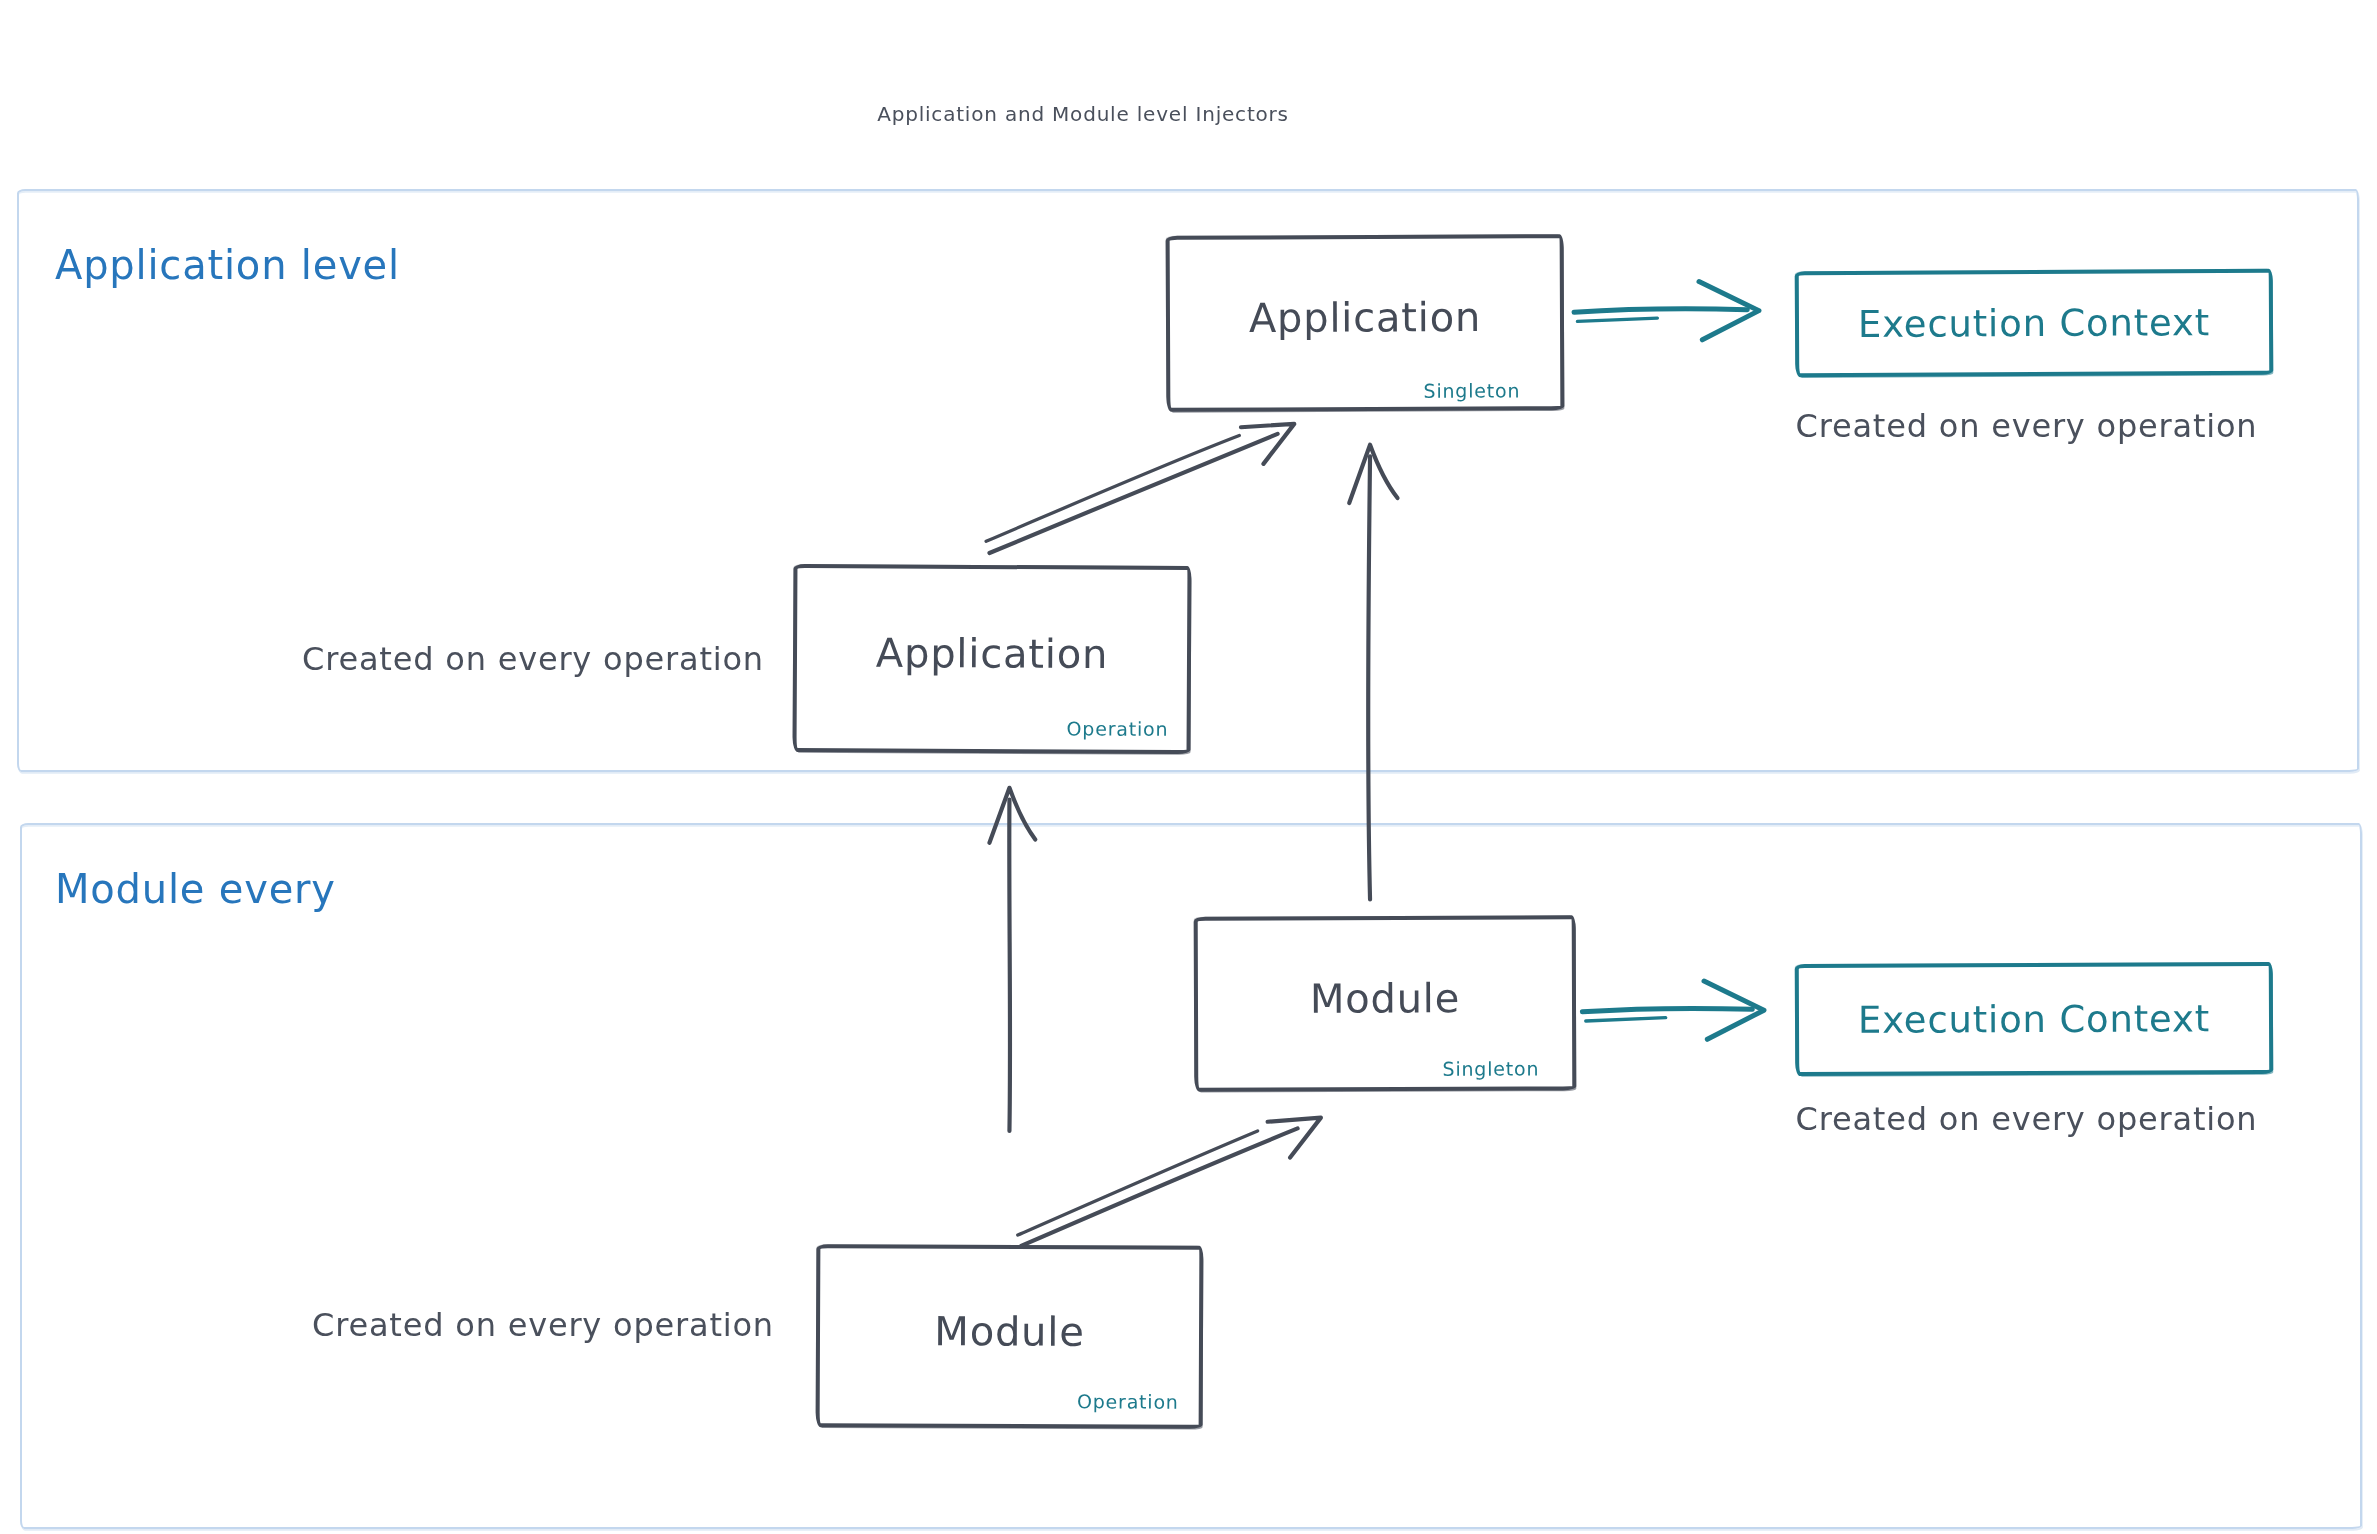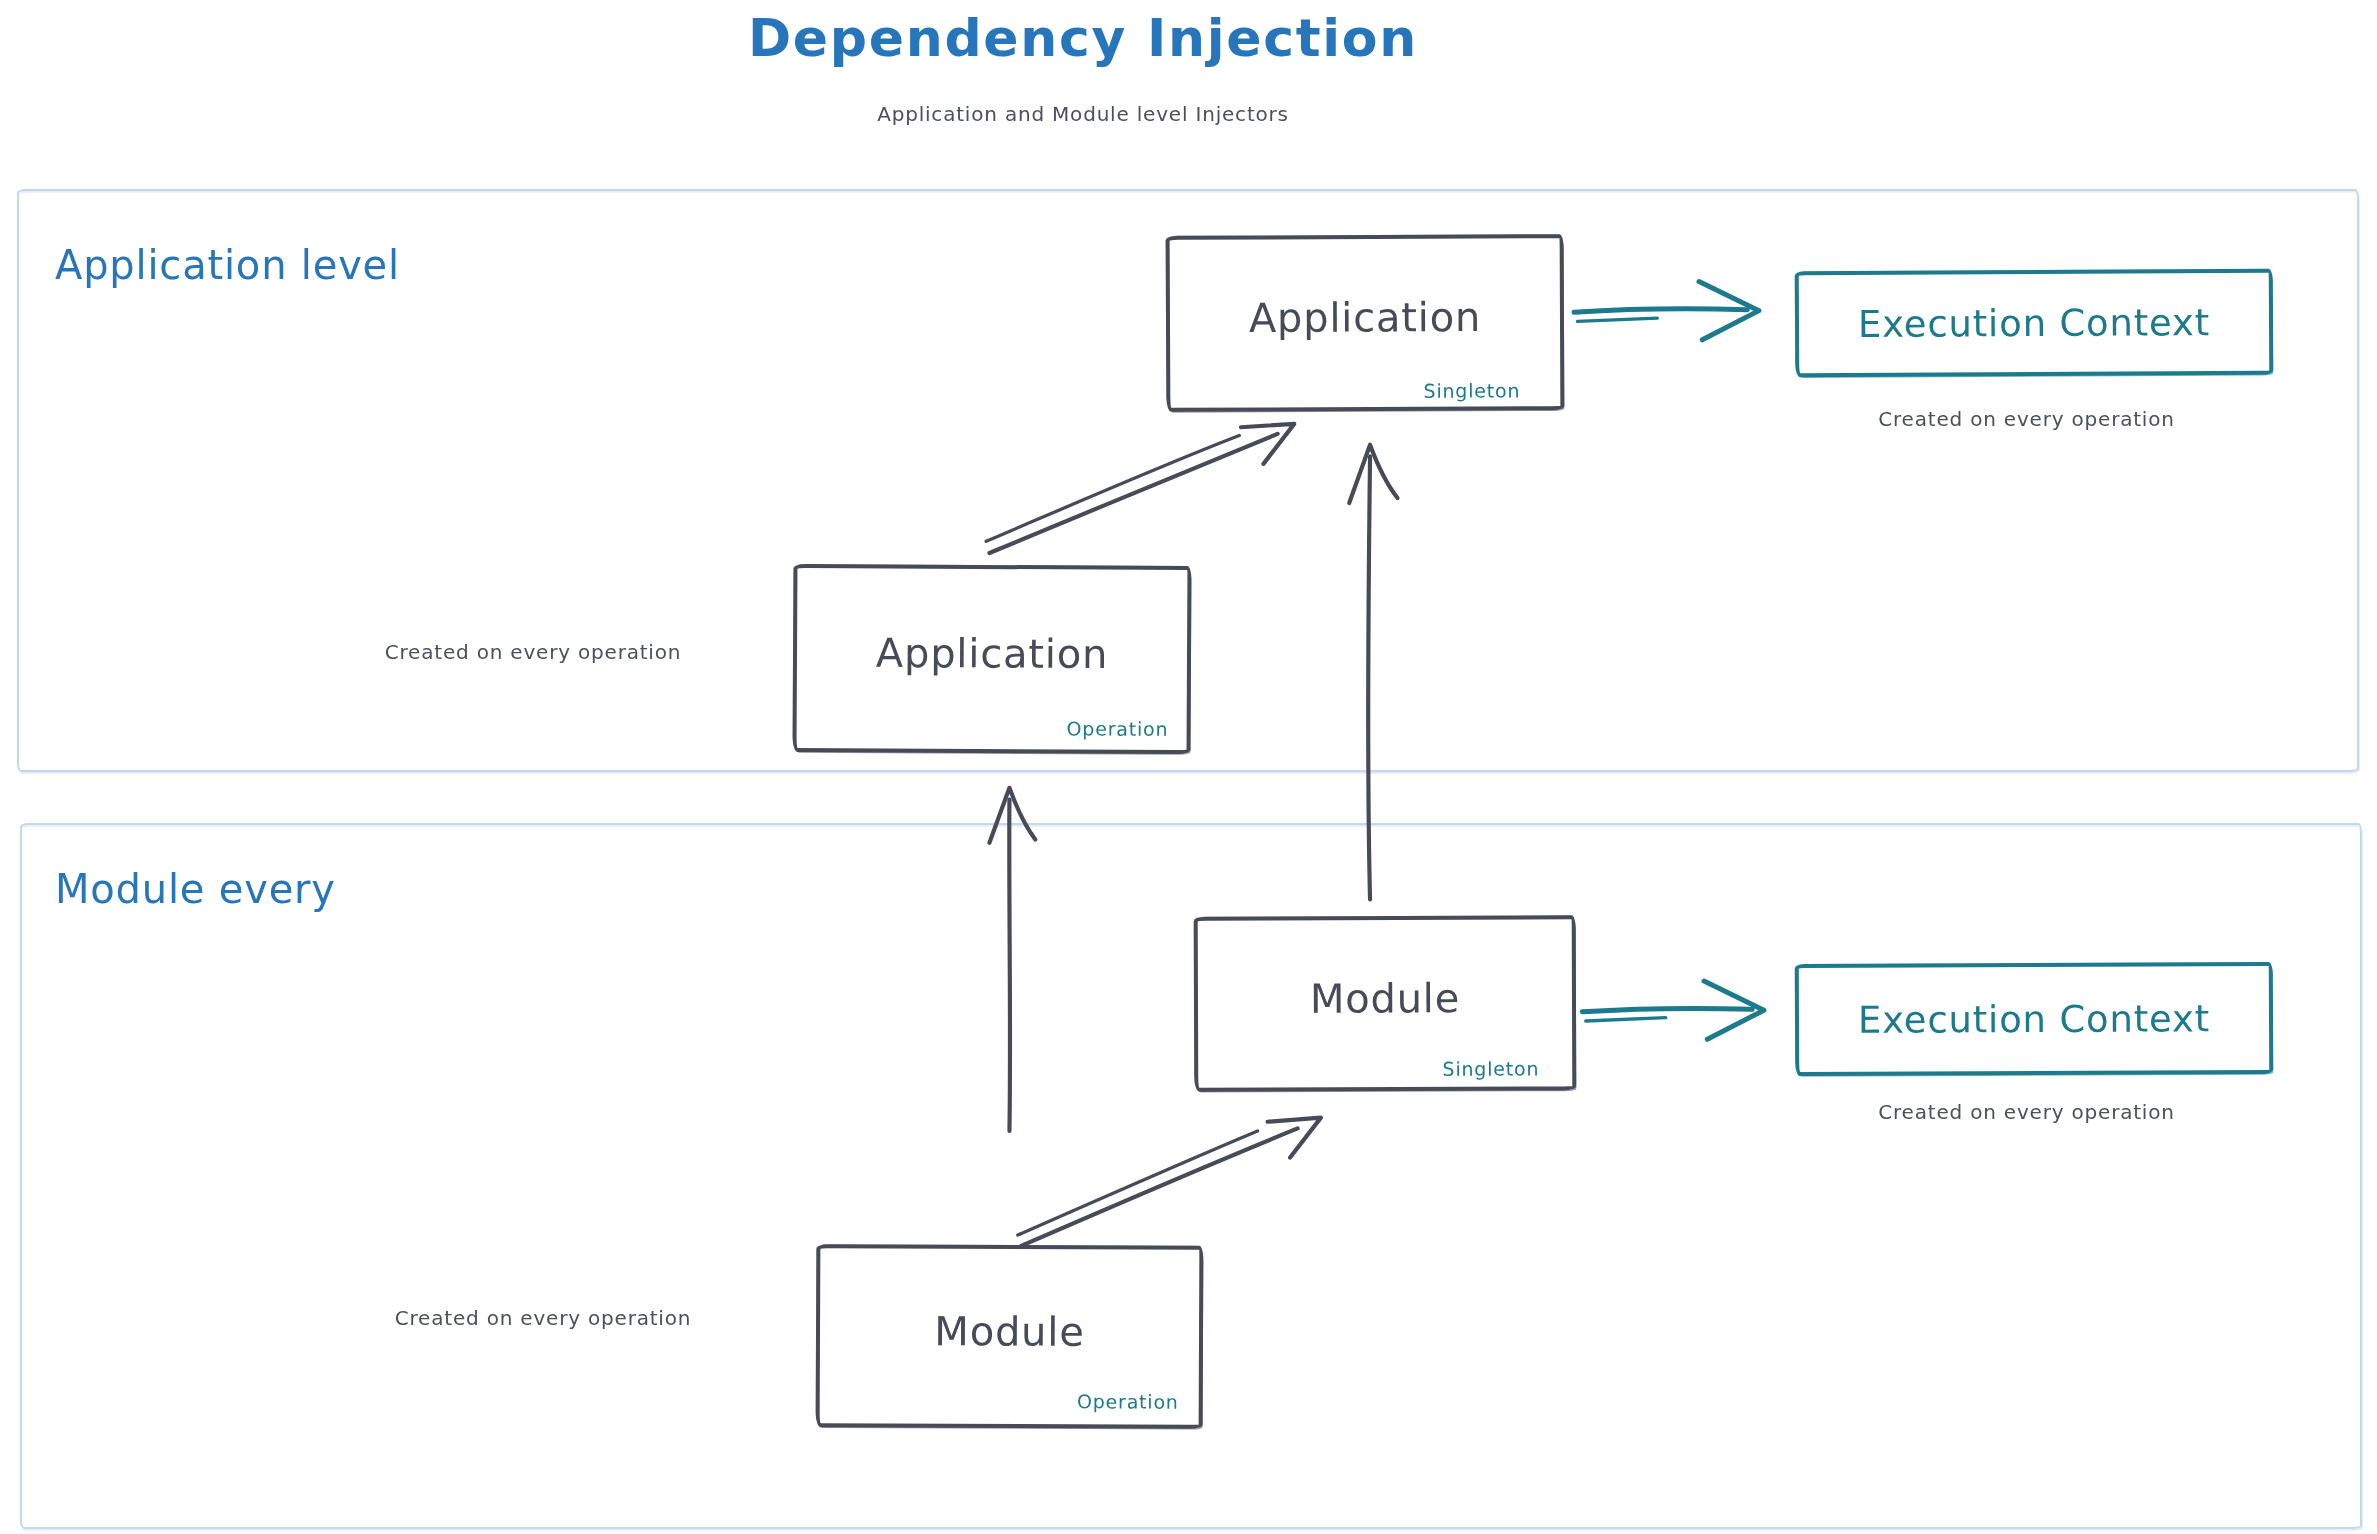--- a/index.html
+++ b/index.html
@@ -96,21 +96,21 @@
   .exec-box .exec-label{
     font-size:37px;color:var(--teal);
     letter-spacing:0.8px;white-space:nowrap;
   }
   .exec-top{left:1795px;top:270px;width:478px;height:106px;transform:rotate(-0.3deg);}
   .exec-bottom{left:1795px;top:963px;width:478px;height:112px;transform:rotate(-0.25deg);}
 
   
   .caption{
     position:absolute;
-    font-size:20px;color:var(--caption);
+    font-size:32px;color:var(--caption);
     text-align:center;
     letter-spacing:0.8px;white-space:nowrap;
   }
   .cap-app-exec{left:1791px;top:407px;width:471px;}
   .cap-app-op{left:300px;top:640px;width:466px;}
   .cap-module-exec{left:1791px;top:1100px;width:471px;}
   .cap-module-op{left:310px;top:1306px;width:466px;}
 
   
   svg.arrows{
@@ -119,21 +119,20 @@
   }
   svg.arrows path{fill:none;stroke-linecap:round;stroke-linejoin:round;}
   .stroke-ink{stroke:var(--ink);}
   .stroke-teal{stroke:var(--teal);}
 </style>
 </head>
 <body>
 
 <div class="canvas">
 
-  <div class="title">Dependency Injection</div>
   <div class="subtitle">Application and Module level Injectors</div>
 
   <div class="frame app"></div>
   <div class="frame module"></div>
 
   <div class="level-label app">Application level</div>
   <div class="level-label module">Module every</div>
 
   <svg class="arrows" viewBox="0 0 2854 1842" xmlns="http://www.w3.org/2000/svg">
 

